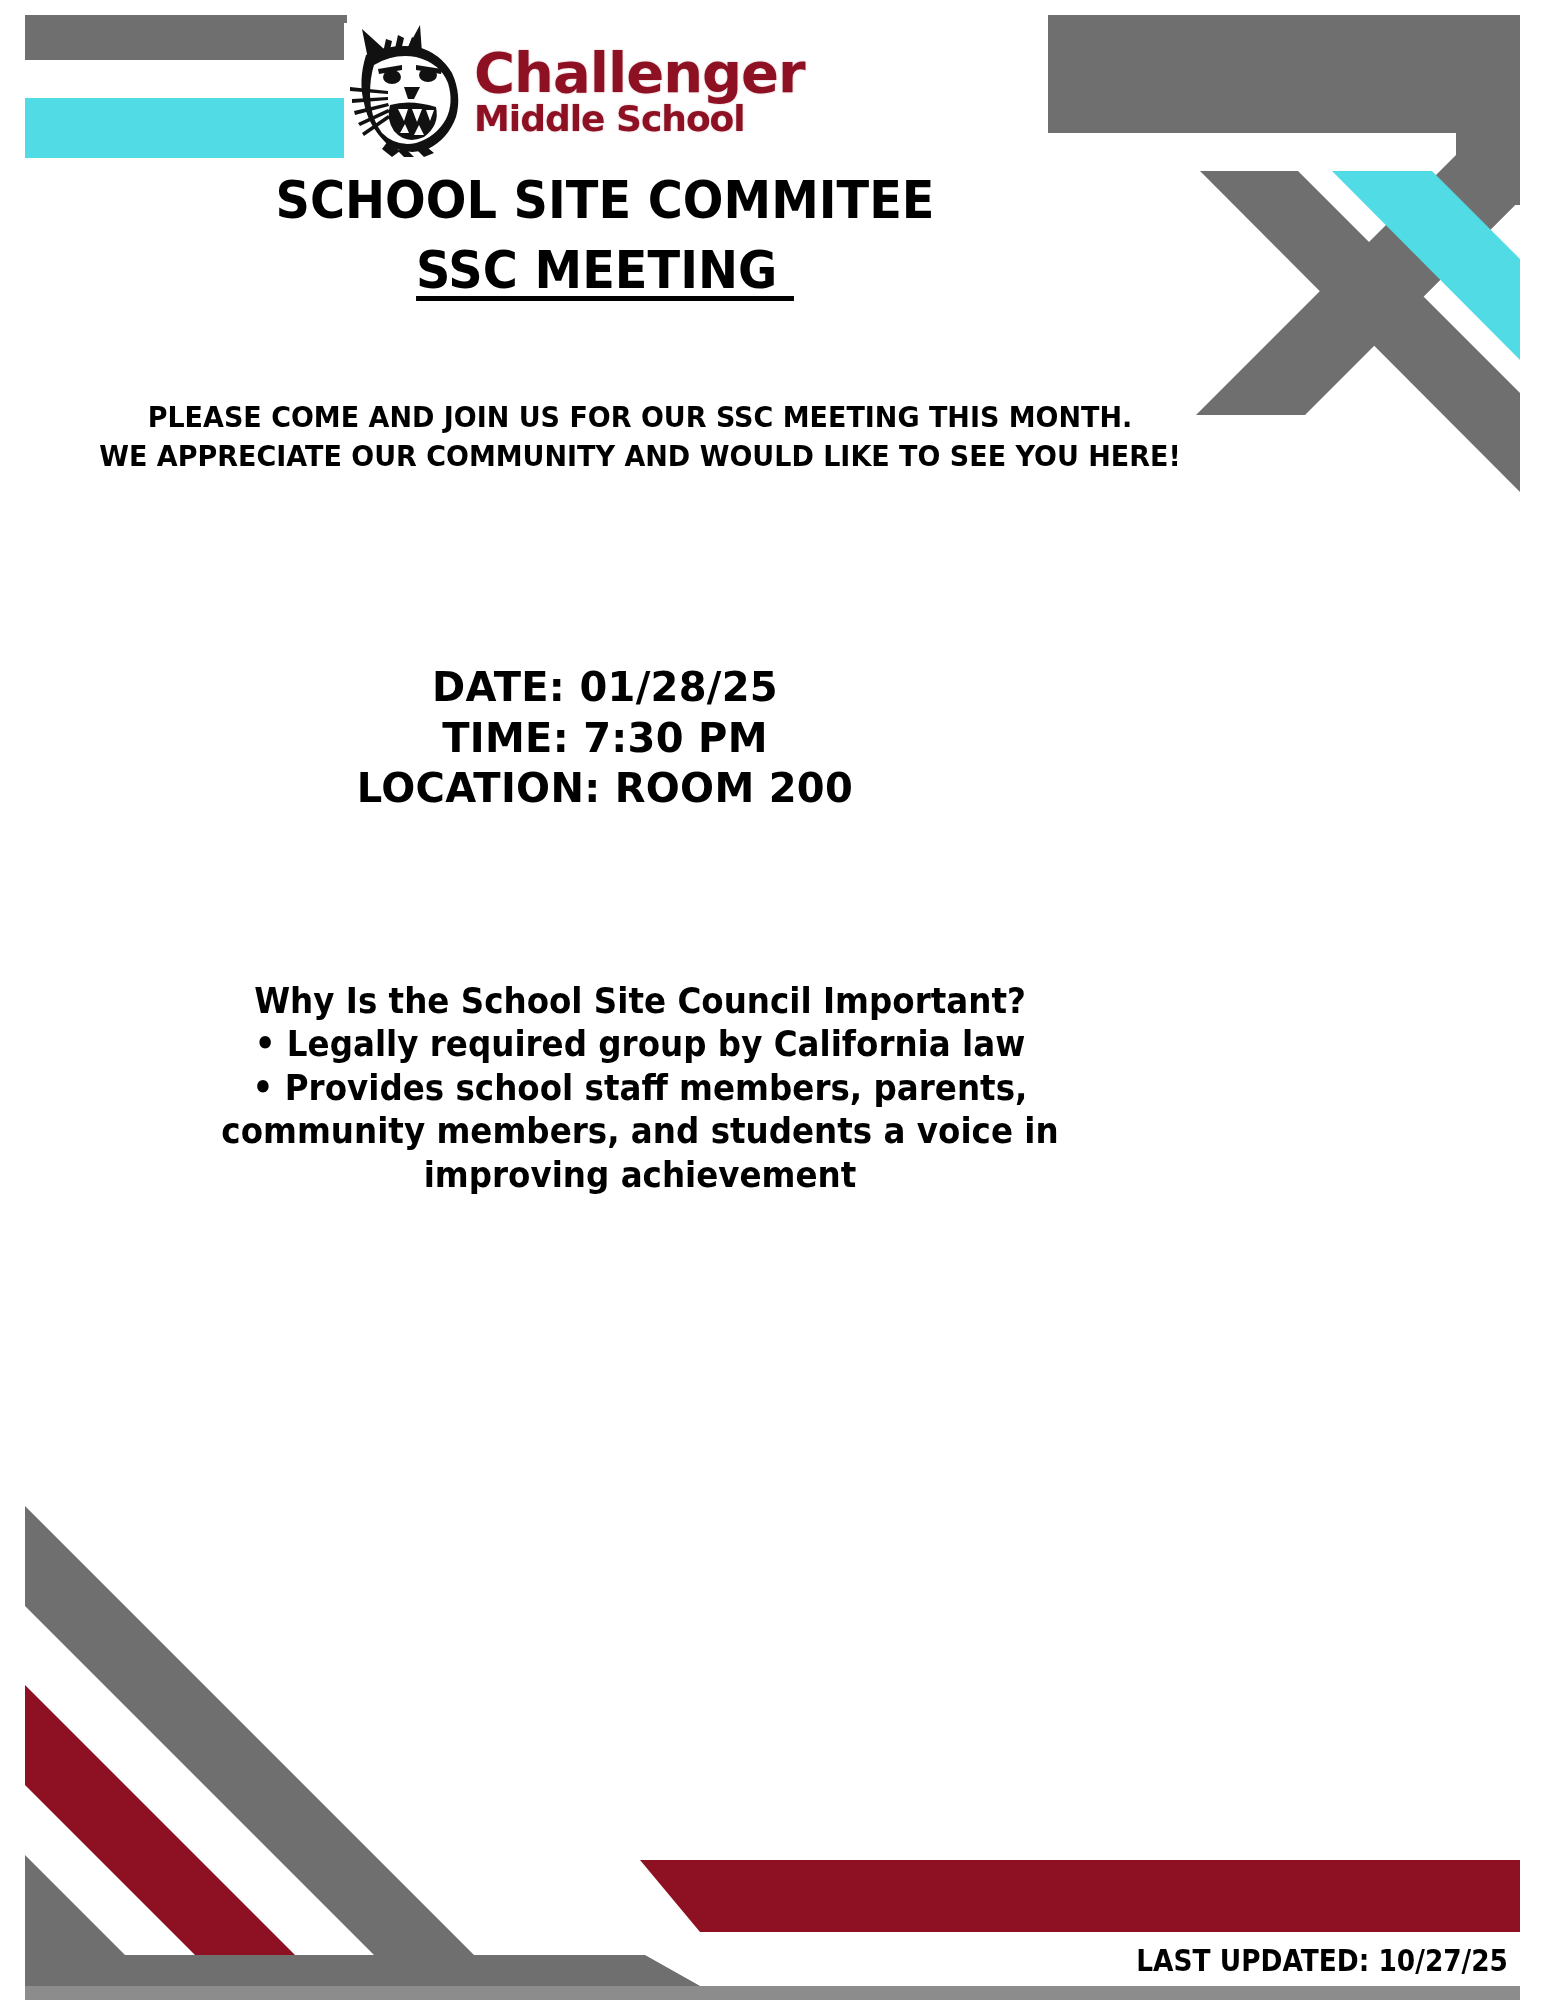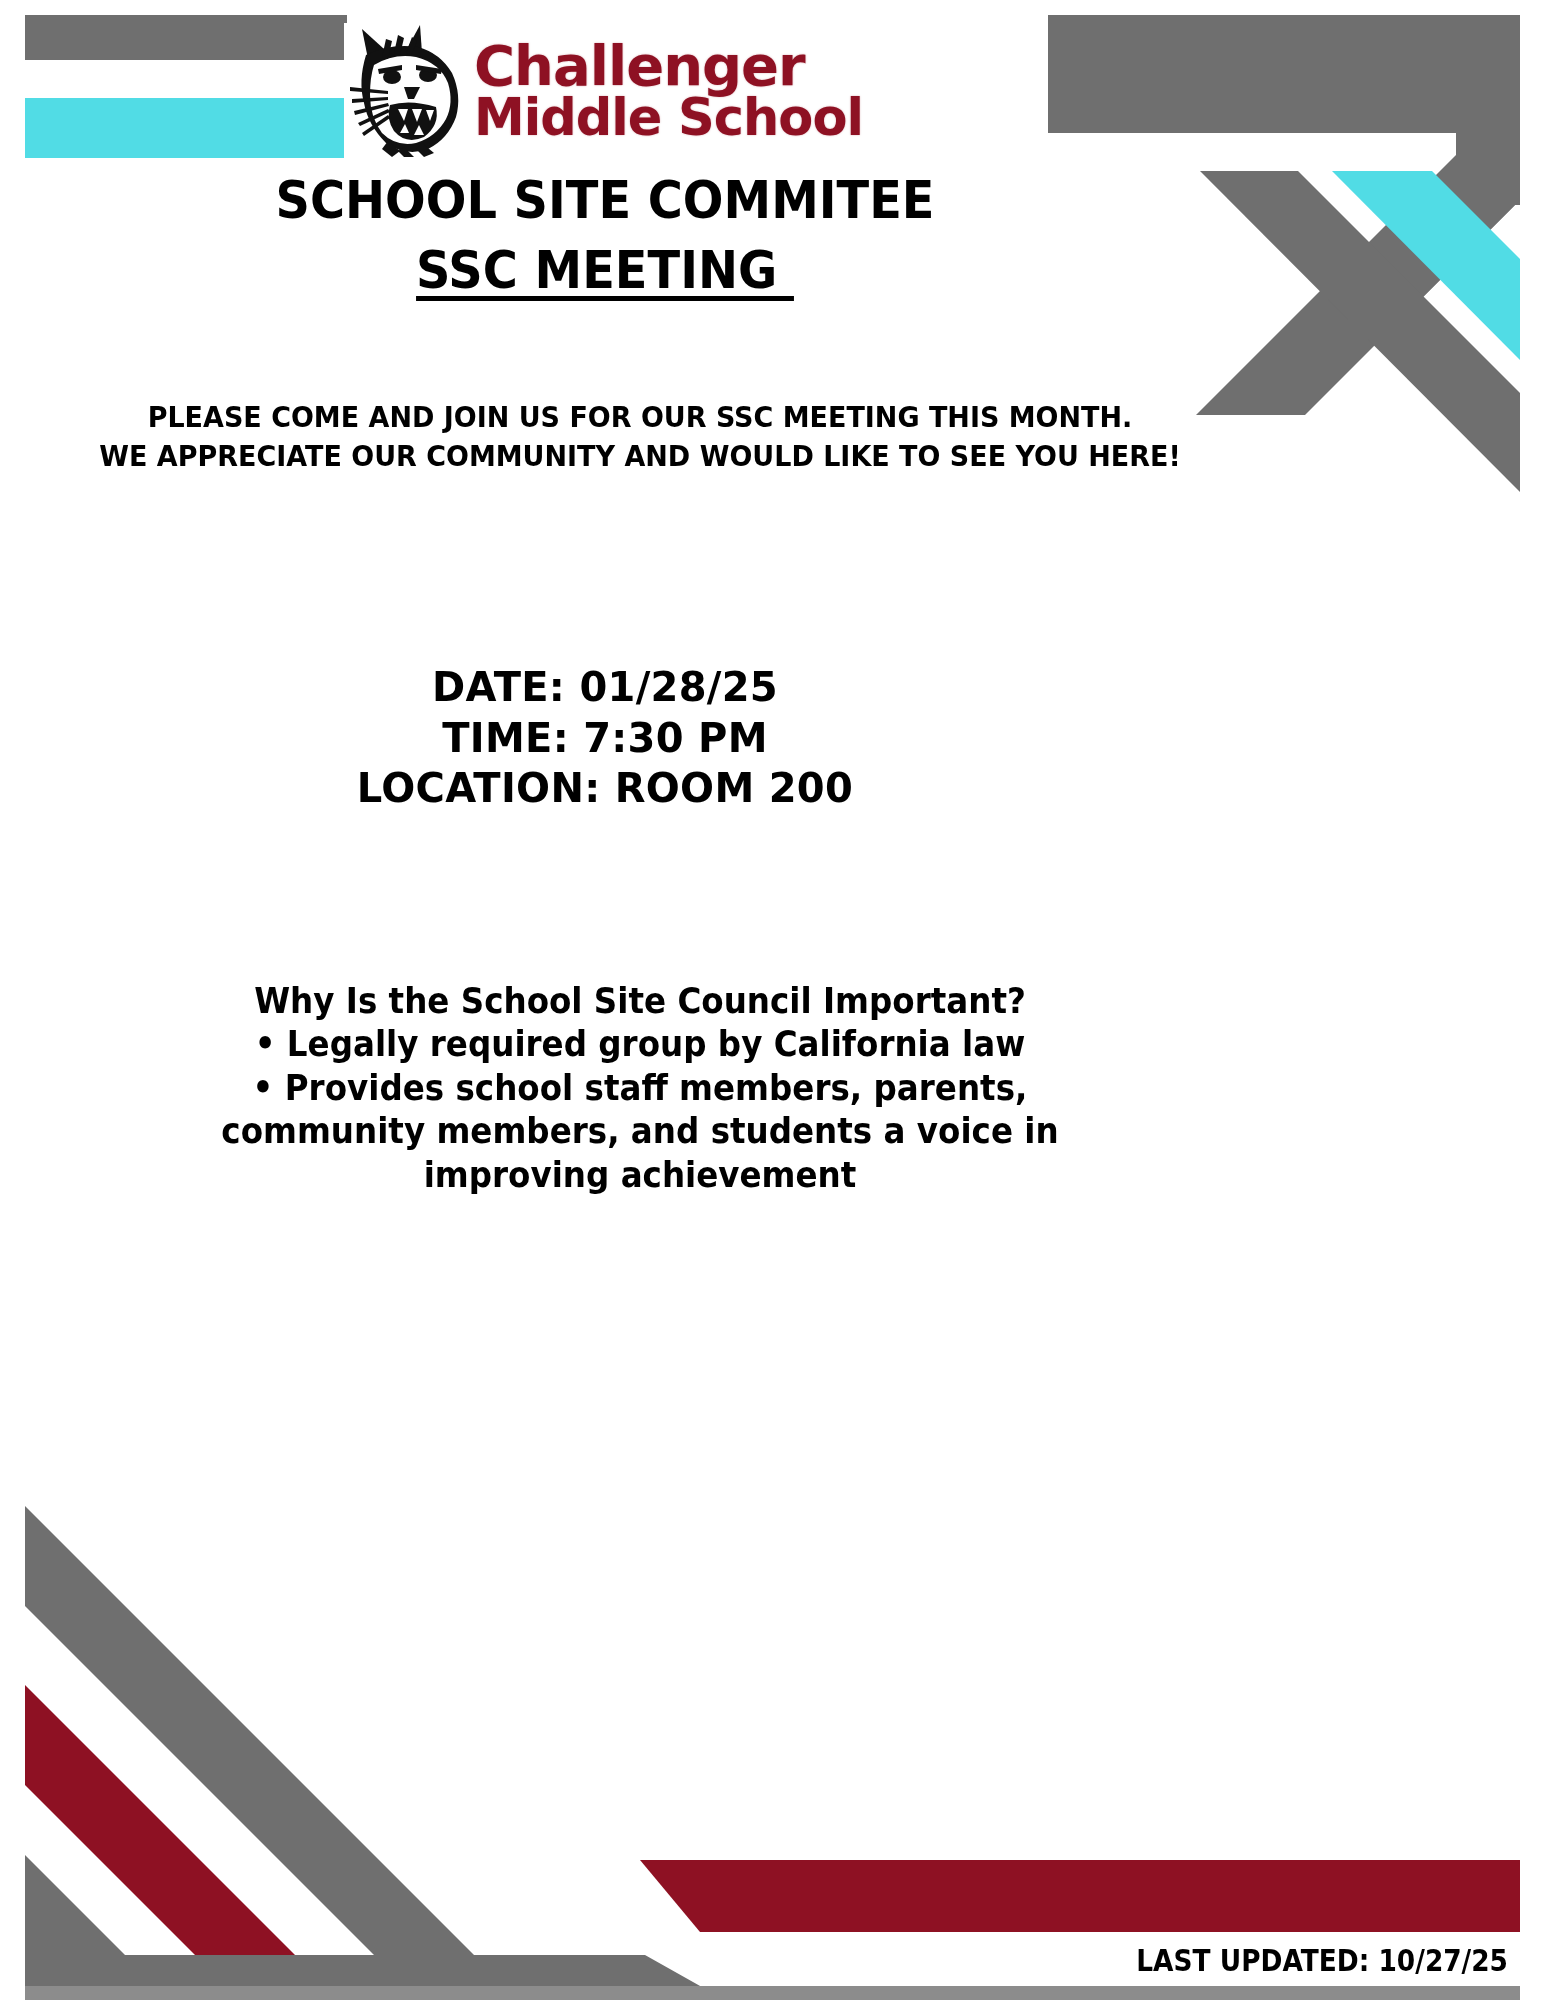--- a/index.html
+++ b/index.html
@@ -56,21 +56,21 @@
   .logo-line {
     color: #8E1123;
     font-family: "DejaVu Sans", sans-serif;
     font-weight: bold;
     font-size: 56px;
     line-height: 0.98;
     letter-spacing: -1px;
     text-shadow: 0 0 2px rgba(142,17,35,0.35);
   }
   .logo-line.l2 {
-    font-size: 51px;
+    font-size: 36px;
   }
 
   
   #content {
     position: absolute;
     left: 0; top: 0;
     width: 1545px;
     height: 2000px;
     z-index: 6;
   }

